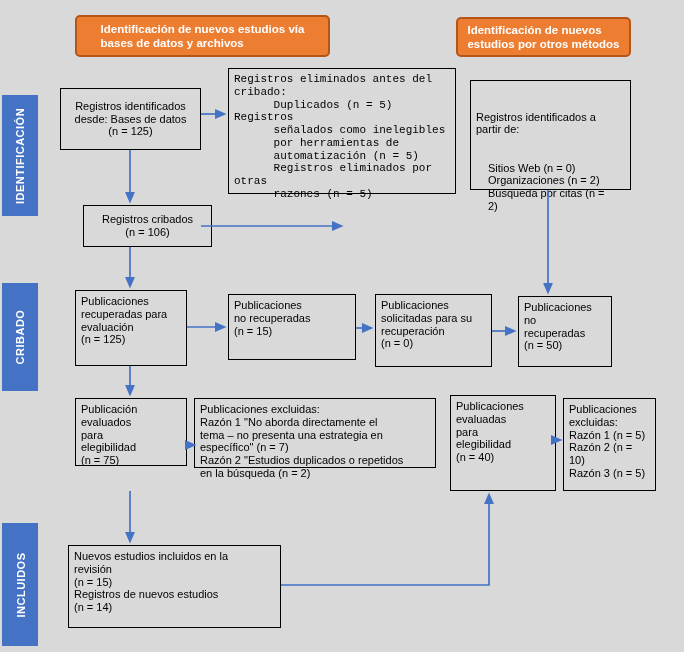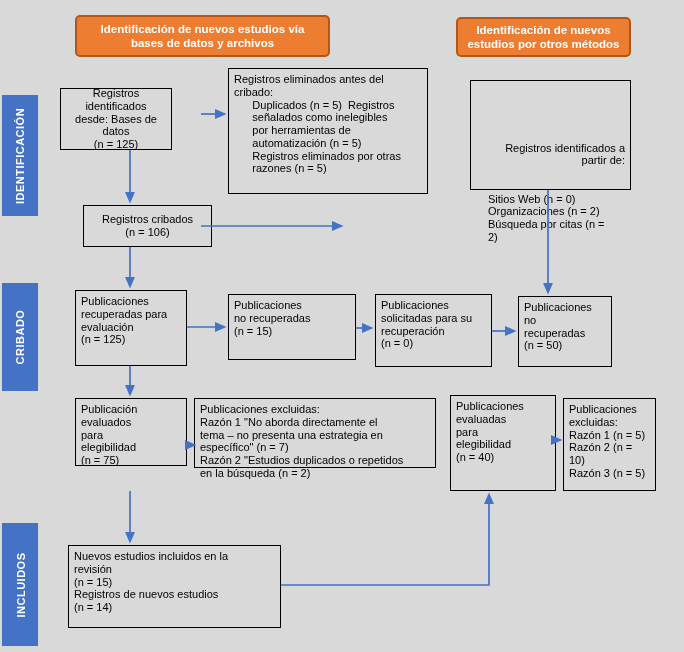--- a/index.html
+++ b/index.html
@@ -9,32 +9,32 @@
   }
   .box{
     position:absolute;border:1.5px solid #000;background:#d9d9d9;
     font-size:11px;line-height:1.16;padding:4px 5px;box-sizing:border-box;
     white-space:pre-wrap;
   }
   .box.center{display:flex;align-items:center;justify-content:center;text-align:center;}
   .header{
     position:absolute;background:#ED7D31;border:2px solid #B45617;border-radius:5px;
     color:#fff;font-weight:bold;font-size:11.5px;line-height:1.25;
-    display:flex;align-items:center;justify-content:center;text-align:center;
+    display:flex;align-items:center;justify-content:center;
     white-space:pre-line;box-sizing:border-box;padding:0 4px;
   }
   .side{
     position:absolute;background:#4472C4;color:#fff;
     display:flex;align-items:center;justify-content:center;box-sizing:border-box;
   }
   .side span{
     transform:rotate(-90deg);white-space:nowrap;font-weight:bold;
     font-size:11px;letter-spacing:0.5px;
   }
-  .heading-center{text-align:right;margin-top:31px;}
+  .heading-center{text-align:left;}
   .list-indent{padding-left:12px;}
   svg.arrows{position:absolute;left:0;top:0;width:684px;height:652px;pointer-events:none;}
   svg.arrows line, svg.arrows polyline{stroke:#4472C4;stroke-width:1.7;fill:none;}
 </style>
 </head>
 <body>
 
 <div class="canvas">
 
   <div class="side" style="left:2px;top:95px;width:36px;height:121px;">
@@ -45,25 +45,25 @@
   </div>
   <div class="side" style="left:2px;top:523px;width:36px;height:123px;">
     <span>INCLUIDOS</span>
   </div>
 
   <div class="header" style="left:75px;top:15px;width:255px;height:42px;">Identificación de nuevos estudios vía
 bases de datos y archivos</div>
   <div class="header" style="left:456px;top:17px;width:175px;height:40px;">Identificación de nuevos
 estudios por otros métodos</div>
 
-  <div class="box center" style="left:60px;top:88px;width:112px;height:62px;">Registros identificados
+  <div class="box center" style="left:60px;top:88px;width:141px;height:62px;">Registros identificados
 desde: Bases de datos
 (n = 125)</div>
 
-  <div class="box" style="left:228px;top:68px;width:200px;height:126px;">Registros eliminados antes del
+  <div class="box" style="left:228px;top:68px;width:228px;height:126px;font-family:Liberation Mono, monospace;">Registros eliminados antes del
 cribado:
       Duplicados (n = 5)  Registros
       señalados como inelegibles
       por herramientas de
       automatización (n = 5)
       Registros eliminados por otras
       razones (n = 5)</div>
 
   <div class="box" style="left:470px;top:80px;width:161px;height:110px;">
     <div class="heading-center">Registros identificados a

